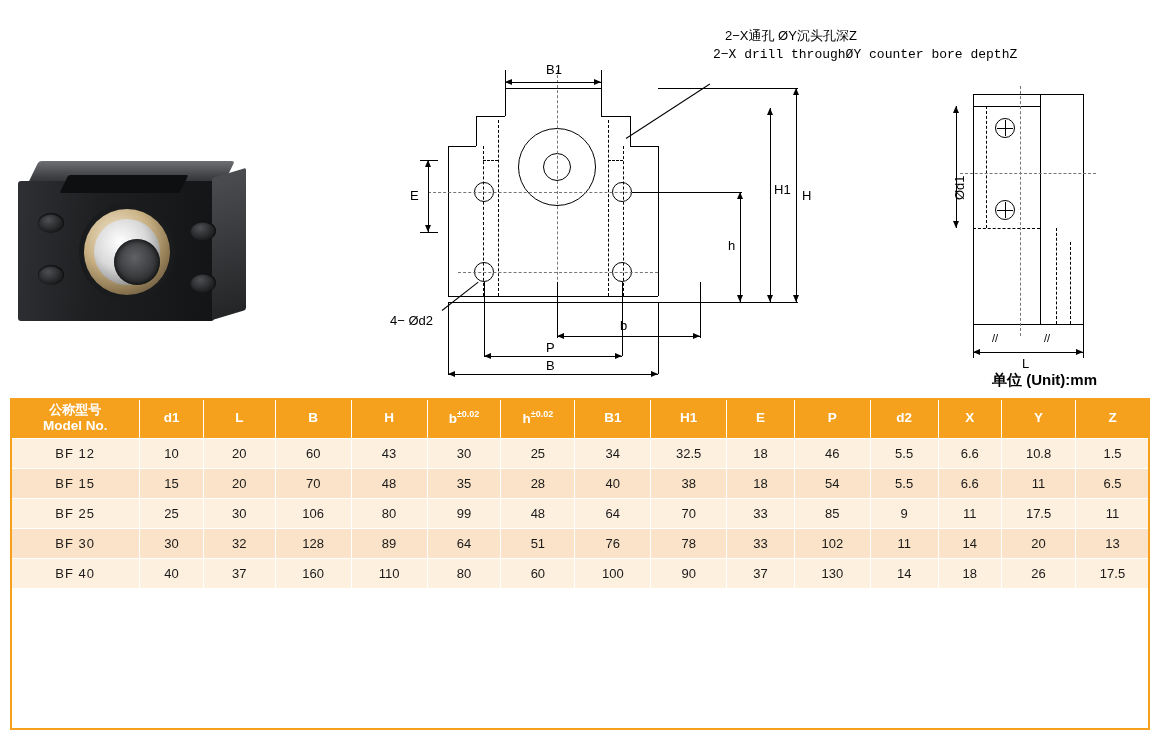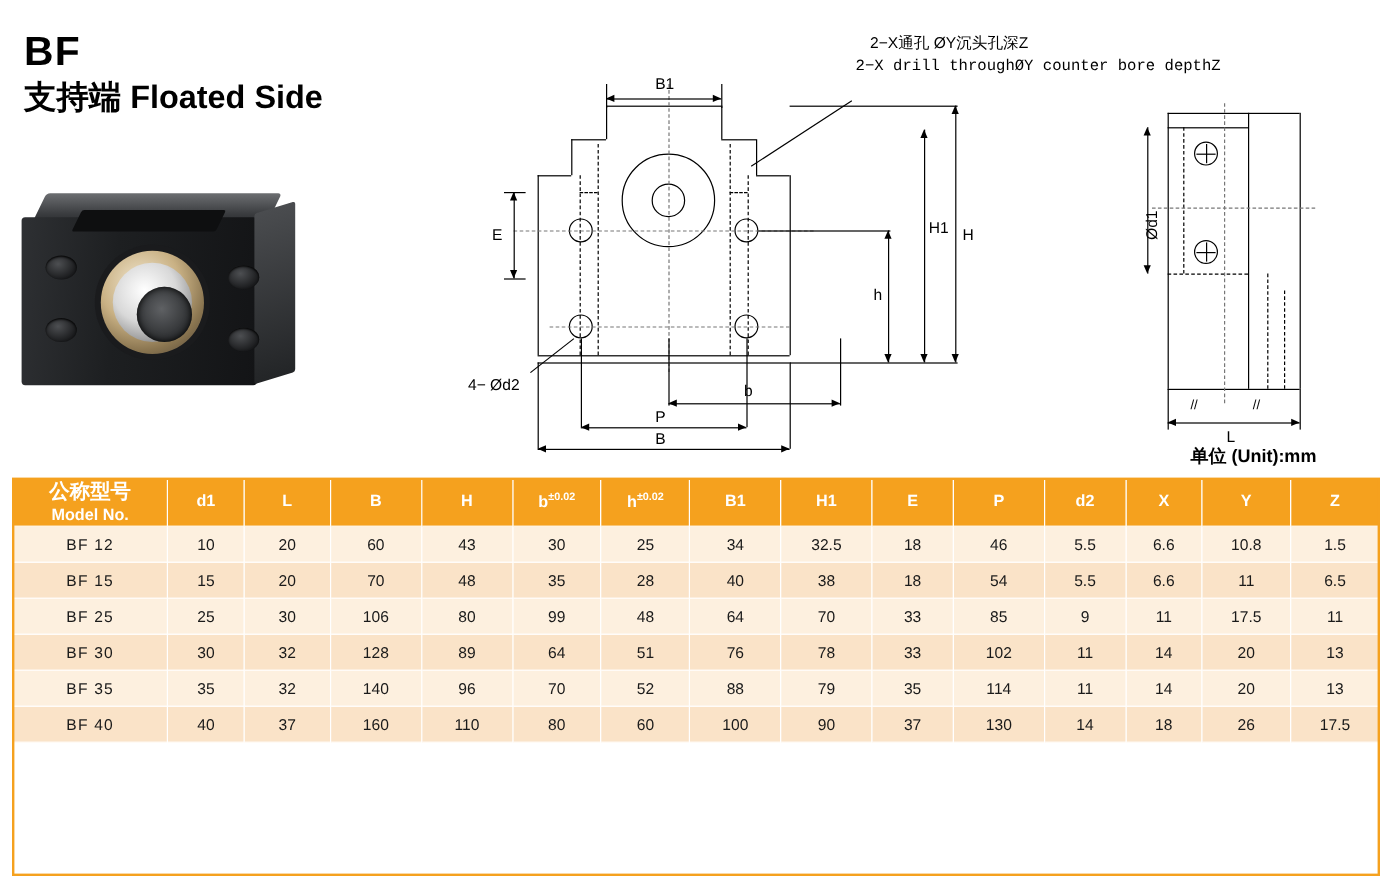--- a/index.html
+++ b/index.html
@@ -134,36 +134,32 @@
     padding: 0;
   }
   table.spec thead th {
     background: #f5a11e;
     color: #ffffff;
     font-weight: bold;
     height: 40px;
     font-size: 13.5px;
     line-height: 1.25;
   }
-  table.spec thead th .cn { display: block; font-size: 17px; }
+  table.spec thead th .cn { display: block; font-size: 13px; }
   table.spec thead th .sup { font-size: 9px; vertical-align: super; }
   table.spec tbody td { background: #fdf0df; color: #1a1a1a; }
   table.spec tbody tr:nth-child(even) td { background: #fae3c8; }
   table.spec tbody td.model { font-weight: normal; letter-spacing: 1px; }
   .tbl-border { position: absolute; left: 10px; top: 398px; width: 1140px; height: 332px; border: 2px solid #f5a11e; pointer-events: none; }
 </style>
 </head>
 <body>
 
 <div class="page">
 
-  <div class="title-block">
-    <div class="title-bf">BF</div>
-    <div class="title-sub">支持端 Floated Side</div>
-  </div>
 
   <div class="photo">
     <div class="blk-top"></div>
     <div class="blk-body"></div>
     <div class="blk-right"></div>
     <div class="blk-notch"></div>
     <div class="hole h1"></div>
     <div class="hole h2"></div>
     <div class="hole h3"></div>
     <div class="hole h4"></div>
@@ -396,37 +392,20 @@
             <td>76</td>
             <td>78</td>
             <td>33</td>
             <td>102</td>
             <td>11</td>
             <td>14</td>
             <td>20</td>
             <td>13</td>
           </tr>
           <tr>
-            <td class="model">BF 35</td>
-            <td>35</td>
-            <td>32</td>
-            <td>140</td>
-            <td>96</td>
-            <td>70</td>
-            <td>52</td>
-            <td>88</td>
-            <td>79</td>
-            <td>35</td>
-            <td>114</td>
-            <td>11</td>
-            <td>14</td>
-            <td>20</td>
-            <td>13</td>
-          </tr>
-          <tr>
             <td class="model">BF 40</td>
             <td>40</td>
             <td>37</td>
             <td>160</td>
             <td>110</td>
             <td>80</td>
             <td>60</td>
             <td>100</td>
             <td>90</td>
             <td>37</td>

